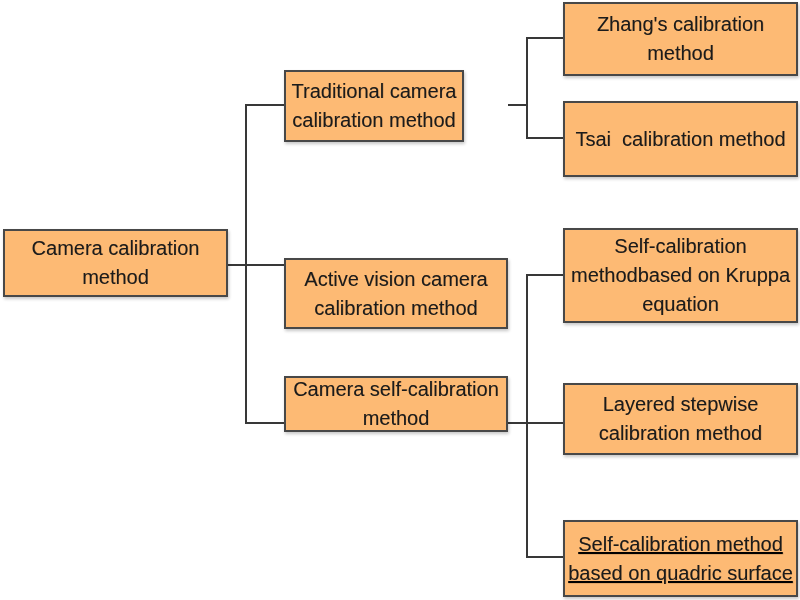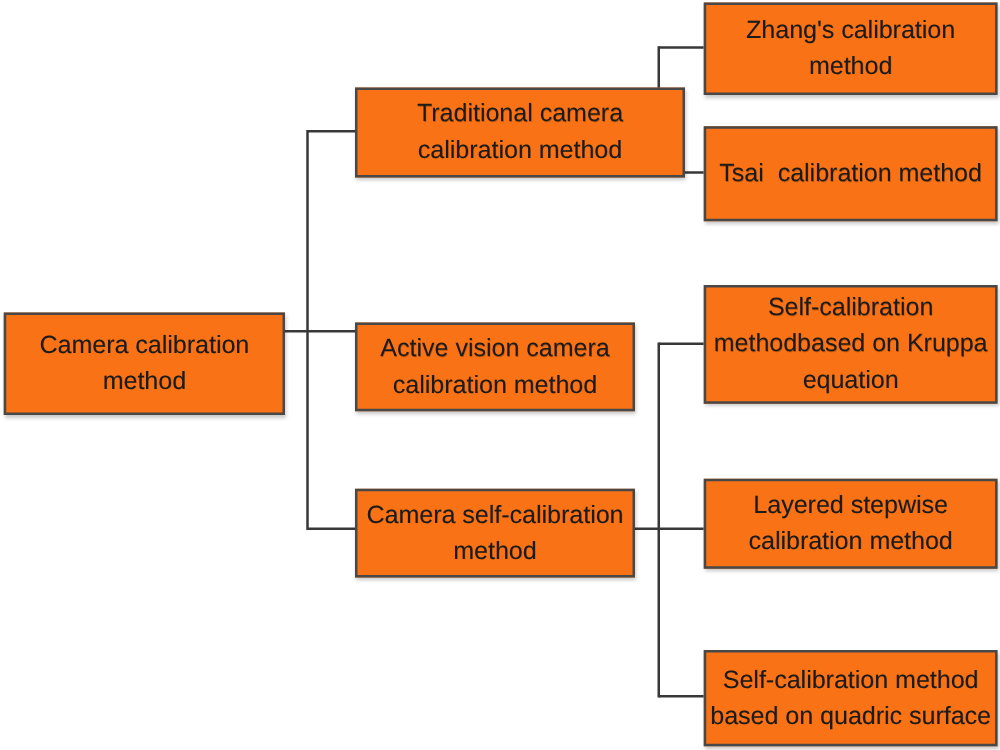--- a/index.html
+++ b/index.html
@@ -11,21 +11,21 @@
   #canvas {
     position: relative;
     width: 800px;
     height: 600px;
     background: #ffffff;
     overflow: hidden;
   }
   .node {
     position: absolute;
     box-sizing: border-box;
-    background: #f97316;
+    background: #fdba74;
     border: 2px solid #484848;
     box-shadow: 1px 2px 3px rgba(0,0,0,0.22);
     display: flex;
     align-items: center;
     justify-content: center;
     text-align: center;
   }
   .node-label {
     display: block;
     white-space: pre-wrap;
@@ -33,29 +33,29 @@
     line-height: 1.45;
     color: #1b1b1b;
     text-shadow: 0.4px 0.4px 0 rgba(0,0,0,0.28);
   }
   .line {
     position: absolute;
     background: #383838;
   }
 
   
-  #n-root        { left: 3px;   top: 229px; width: 225px; height: 82px; margin-top: 21px; }
-  #n-traditional { left: 284px; top: 70px;  width: 264px; height: 72px; text-align: center; }
+  #n-root        { left: 3px;   top: 229px; width: 225px; height: 68px; }
+  #n-traditional { left: 284px; top: 70px;  width: 180px; height: 72px; text-align: center; }
   #n-active      { left: 284px; top: 230px; width: 224px; height: 71px; margin-top: 28px; }
-  #n-selfcal     { left: 284px; top: 391px; width: 224px; height: 71px; }
+  #n-selfcal     { left: 284px; top: 376px; width: 224px; height: 56px; }
   #n-zhang       { left: 563px; top: 2px;   width: 235px; height: 74px; }
   #n-tsai        { left: 563px; top: 101px; width: 235px; height: 76px; }
   #n-kruppa      { left: 563px; top: 228px; width: 235px; height: 95px; }
   #n-layered     { left: 563px; top: 383px; width: 235px; height: 72px; }
-  #n-quadric     { left: 563px; top: 520px; width: 235px; height: 77px; }
+  #n-quadric     { left: 563px; top: 520px; width: 235px; height: 77px; text-decoration: underline; }
 
   
   #l-root-h        { left: 228px; top: 264px; width: 56px;  height: 2px; }
   #l-trunk-v       { left: 245px; top: 104px; width: 2px;   height: 320px; }
   #l-trad-h        { left: 246px; top: 104px; width: 38px;  height: 2px; }
   #l-selfcal-h     { left: 246px; top: 422px; width: 38px;  height: 2px; }
   #l-trad-right    { left: 508px; top: 104px; width: 19px;  height: 2px; }
   #l-topright-v    { left: 526px; top: 37px;  width: 2px;   height: 102px; }
   #l-zhang-h       { left: 527px; top: 37px;  width: 36px;  height: 2px; }
   #l-tsai-h        { left: 527px; top: 137px; width: 36px;  height: 2px; }

